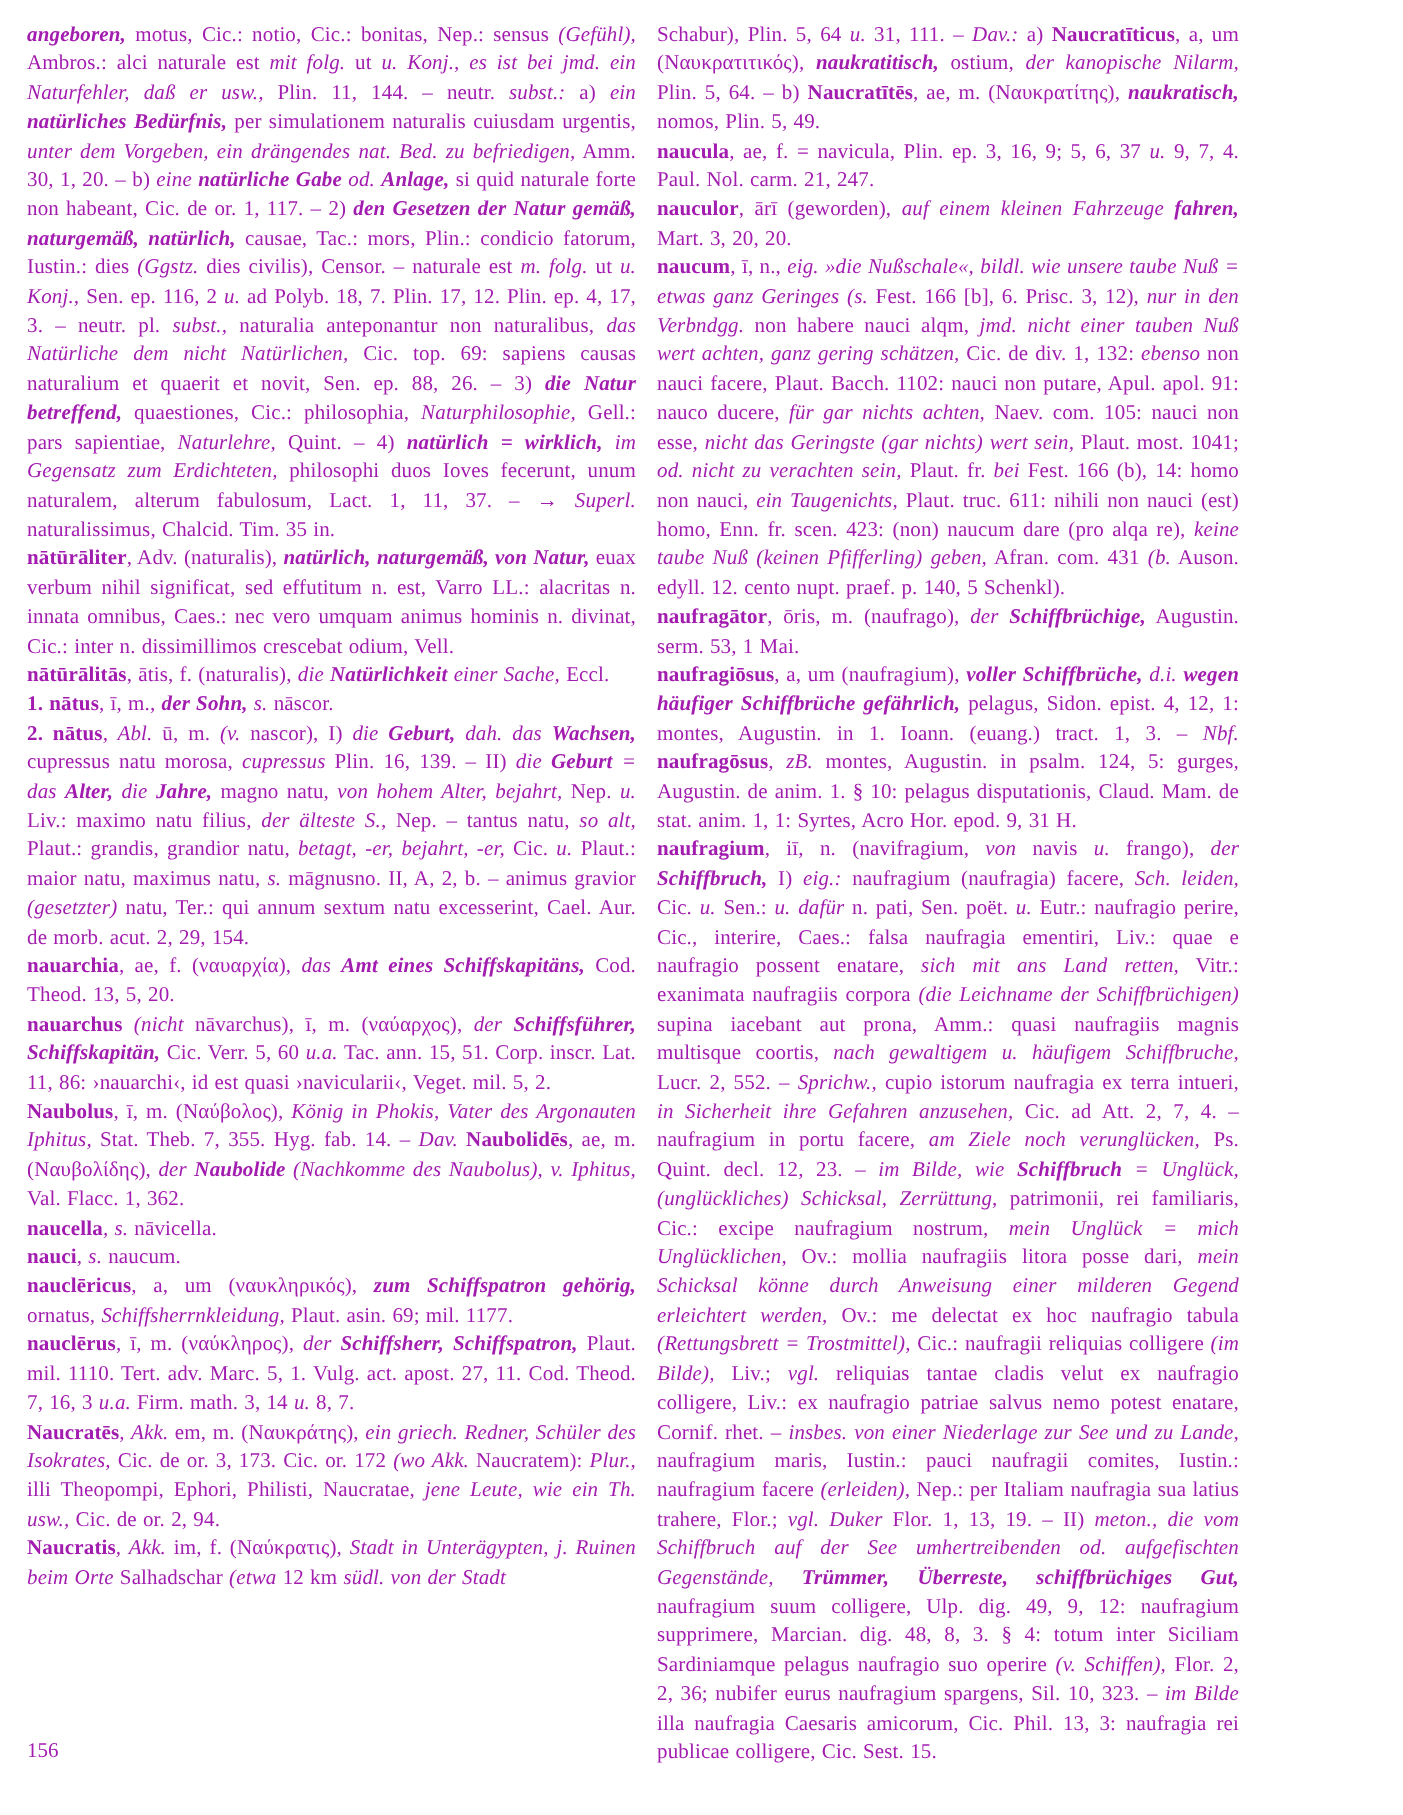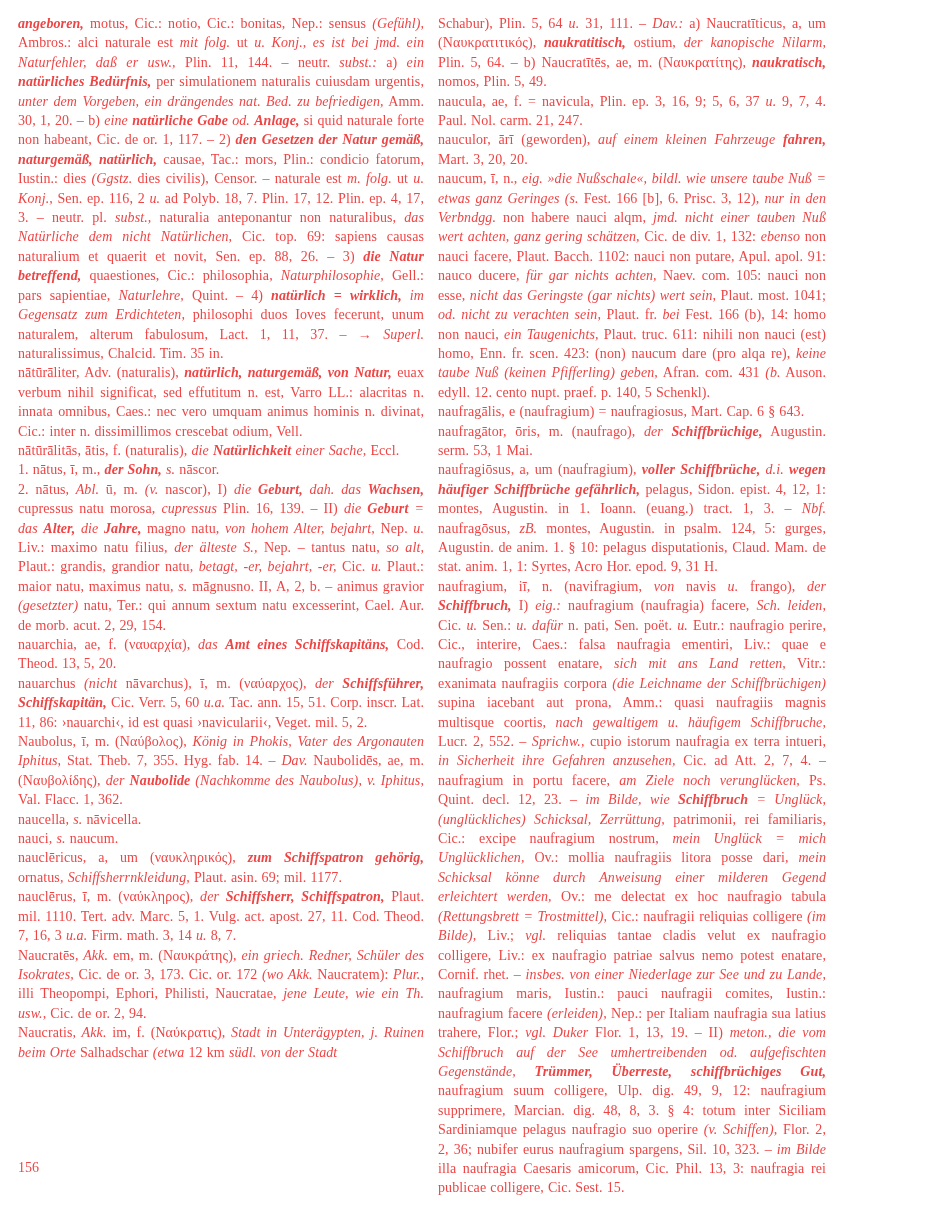--- a/index.html
+++ b/index.html
@@ -1,40 +1,40 @@
 <!DOCTYPE html>
 <html><head>
 <meta charset="utf-8">
 <style>
   html,body{margin:0;padding:0;background:#ffffff;}
   .page{
     position:relative;
     width:935px;height:1210px;
     background:#ffffff;
     font-family:"Liberation Serif","DejaVu Serif",serif;
-    color:#ef4444;
+    color:#a21caf;
     box-sizing:border-box;
   }
   .textblock{
     position:absolute;
     left:18px;top:14px;
     display:flex;
     gap:14px;
   }
   .col{
     text-align:justify;
     font-size:14px;
     line-height:19.4px;
     letter-spacing:0.1px;
     word-spacing:0.5px;
   }
   .col-left{width:406px;}
   .col-right{width:388px;}
   .col p{margin:0;padding:0;}
-  .rb{font-weight:normal;}
+  .rb{font-weight:bold;}
   .ri{font-style:italic;}
   .rbi{font-weight:bold;font-style:italic;}
   .pagenum{
     position:absolute;
     left:18px;top:1160px;
     font-size:14px;
     font-family:"Liberation Serif","DejaVu Serif",serif;
     text-align:right;
   }
 </style>
@@ -57,20 +57,19 @@
         <p><span class="rb">nauclēricus</span><span>, a, um (ναυκληρικός), </span><span class="rbi">zum Schiffspatron gehörig,</span><span> ornatus, </span><span class="ri">Schiffsherrnkleidung,</span><span> Plaut. asin. 69; mil. 1177.</span></p>
         <p><span class="rb">nauclērus</span><span>, ī, m. (ναύκληρος), </span><span class="ri">der </span><span class="rbi">Schiffsherr, Schiffspatron,</span><span> Plaut. mil. 1110. Tert. adv. Marc. 5, 1. Vulg. act. apost. 27, 11. Cod. Theod. 7, 16, 3 </span><span class="ri">u.a.</span><span> Firm. math. 3, 14 </span><span class="ri">u.</span><span> 8, 7.</span></p>
         <p><span class="rb">Naucratēs</span><span class="ri">, Akk.</span><span> em, m. (Ναυκράτης), </span><span class="ri">ein griech. Redner, Schüler des Isokrates,</span><span> Cic. de or. 3, 173. Cic. or. 172 </span><span class="ri">(wo Akk.</span><span> Naucratem): </span><span class="ri">Plur.,</span><span> illi Theopompi, Ephori, Philisti, Naucratae, </span><span class="ri">jene Leute, wie ein Th. usw.,</span><span> Cic. de or. 2, 94.</span></p>
         <p><span class="rb">Naucratis</span><span class="ri">, Akk.</span><span> im, f. (Ναύκρατις), </span><span class="ri">Stadt in Unterägypten, j. Ruinen beim Orte</span><span> Salhadschar </span><span class="ri">(etwa</span><span> 12 km </span><span class="ri">südl. von der Stadt</span></p>
       </div>
     <div class="col col-right">
         <p><span>Schabur), Plin. 5, 64 </span><span class="ri">u.</span><span> 31, 111. – </span><span class="ri">Dav.:</span><span> a) </span><span class="rb">Naucratīticus</span><span>, a, um (Ναυκρατιτικός), </span><span class="rbi">naukratitisch,</span><span> ostium, </span><span class="ri">der kanopische Nilarm,</span><span> Plin. 5, 64. – b) </span><span class="rb">Naucratītēs</span><span>, ae, m. (Ναυκρατίτης), </span><span class="rbi">naukratisch,</span><span> nomos, Plin. 5, 49.</span></p>
         <p><span class="rb">naucula</span><span>, ae, f. = navicula, Plin. ep. 3, 16, 9; 5, 6, 37 </span><span class="ri">u.</span><span> 9, 7, 4. Paul. Nol. carm. 21, 247.</span></p>
         <p><span class="rb">nauculor</span><span>, ārī (geworden), </span><span class="ri">auf einem kleinen Fahrzeuge </span><span class="rbi">fahren,</span><span> Mart. 3, 20, 20.</span></p>
         <p><span class="rb">naucum</span><span>, ī, n., </span><span class="ri">eig. »die Nußschale«, bildl. wie unsere taube Nuß = etwas ganz Geringes (s.</span><span> Fest. 166 [b], 6. Prisc. 3, 12), </span><span class="ri">nur in den Verbndgg.</span><span> non habere nauci alqm, </span><span class="ri">jmd. nicht einer tauben Nuß wert achten, ganz gering schätzen,</span><span> Cic. de div. 1, 132: </span><span class="ri">ebenso</span><span> non nauci facere, Plaut. Bacch. 1102: nauci non putare, Apul. apol. 91: nauco ducere, </span><span class="ri">für gar nichts achten,</span><span> Naev. com. 105: nauci non esse, </span><span class="ri">nicht das Geringste (gar nichts) wert sein,</span><span> Plaut. most. 1041; </span><span class="ri">od. nicht zu verachten sein,</span><span> Plaut. fr. </span><span class="ri">bei</span><span> Fest. 166 (b), 14: homo non nauci, </span><span class="ri">ein Taugenichts,</span><span> Plaut. truc. 611: nihili non nauci (est) homo, Enn. fr. scen. 423: (non) naucum dare (pro alqa re), </span><span class="ri">keine taube Nuß (keinen Pfifferling) geben,</span><span> Afran. com. 431 </span><span class="ri">(b.</span><span> Auson. edyll. 12. cento nupt. praef. p. 140, 5 Schenkl).</span></p>
-        <p><span class="rb">naufragālis</span><span>, e (naufragium) = naufragiosus, Mart. Cap. 6 § 643.</span></p>
         <p><span class="rb">naufragātor</span><span>, ōris, m. (naufrago), </span><span class="ri">der </span><span class="rbi">Schiffbrüchige,</span><span> Augustin. serm. 53, 1 Mai.</span></p>
         <p><span class="rb">naufragiōsus</span><span>, a, um (naufragium), </span><span class="rbi">voller Schiffbrüche,</span><span class="ri"> d.i. </span><span class="rbi">wegen häufiger Schiffbrüche gefährlich,</span><span> pelagus, Sidon. epist. 4, 12, 1: montes, Augustin. in 1. Ioann. (euang.) tract. 1, 3. – </span><span class="ri">Nbf.</span><span class="rb"> naufragōsus</span><span class="ri">, zB.</span><span> montes, Augustin. in psalm. 124, 5: gurges, Augustin. de anim. 1. § 10: pelagus disputationis, Claud. Mam. de stat. anim. 1, 1: Syrtes, Acro Hor. epod. 9, 31 H.</span></p>
         <p><span class="rb">naufragium</span><span>, iī, n. (navifragium, </span><span class="ri">von</span><span> navis </span><span class="ri">u.</span><span> frango), </span><span class="ri">der </span><span class="rbi">Schiffbruch,</span><span> I) </span><span class="ri">eig.:</span><span> naufragium (naufragia) facere, </span><span class="ri">Sch. leiden,</span><span> Cic. </span><span class="ri">u.</span><span> Sen.: </span><span class="ri">u. dafür</span><span> n. pati, Sen. poët. </span><span class="ri">u.</span><span> Eutr.: naufragio perire, Cic., interire, Caes.: falsa naufragia ementiri, Liv.: quae e naufragio possent enatare, </span><span class="ri">sich mit ans Land retten,</span><span> Vitr.: exanimata naufragiis corpora </span><span class="ri">(die Leichname der Schiffbrüchigen)</span><span> supina iacebant aut prona, Amm.: quasi naufragiis magnis multisque coortis, </span><span class="ri">nach gewaltigem u. häufigem Schiffbruche,</span><span> Lucr. 2, 552. – </span><span class="ri">Sprichw.,</span><span> cupio istorum naufragia ex terra intueri, </span><span class="ri">in Sicherheit ihre Gefahren anzusehen,</span><span> Cic. ad Att. 2, 7, 4. – naufragium in portu facere, </span><span class="ri">am Ziele noch verunglücken,</span><span> Ps. Quint. decl. 12, 23. – </span><span class="ri">im Bilde, wie </span><span class="rbi">Schiffbruch</span><span class="ri"> = Unglück, (unglückliches) Schicksal, Zerrüttung,</span><span> patrimonii, rei familiaris, Cic.: excipe naufragium nostrum, </span><span class="ri">mein Unglück = mich Unglücklichen,</span><span> Ov.: mollia naufragiis litora posse dari, </span><span class="ri">mein Schicksal könne durch Anweisung einer milderen Gegend erleichtert werden,</span><span> Ov.: me delectat ex hoc naufragio tabula </span><span class="ri">(Rettungsbrett = Trostmittel),</span><span> Cic.: naufragii reliquias colligere </span><span class="ri">(im Bilde),</span><span> Liv.; </span><span class="ri">vgl.</span><span> reliquias tantae cladis velut ex naufragio colligere, Liv.: ex naufragio patriae salvus nemo potest enatare, Cornif. rhet. – </span><span class="ri">insbes. von einer Niederlage zur See und zu Lande,</span><span> naufragium maris, Iustin.: pauci naufragii comites, Iustin.: naufragium facere </span><span class="ri">(erleiden),</span><span> Nep.: per Italiam naufragia sua latius trahere, Flor.; </span><span class="ri">vgl. Duker</span><span> Flor. 1, 13, 19. – II) </span><span class="ri">meton., die vom Schiffbruch auf der See umhertreibenden od. aufgefischten Gegenstände, </span><span class="rbi">Trümmer, Überreste, schiffbrüchiges Gut,</span><span> naufragium suum colligere, Ulp. dig. 49, 9, 12: naufragium supprimere, Marcian. dig. 48, 8, 3. § 4: totum inter Siciliam Sardiniamque pelagus naufragio suo operire </span><span class="ri">(v. Schiffen),</span><span> Flor. 2, 2, 36; nubifer eurus naufragium spargens, Sil. 10, 323. – </span><span class="ri">im Bilde</span><span> illa naufragia Caesaris amicorum, Cic. Phil. 13, 3: naufragia rei publicae colligere, Cic. Sest. 15.</span></p>
       </div>
   </div>
   <div class="pagenum">156</div>
 </div>
 
 </body></html>

